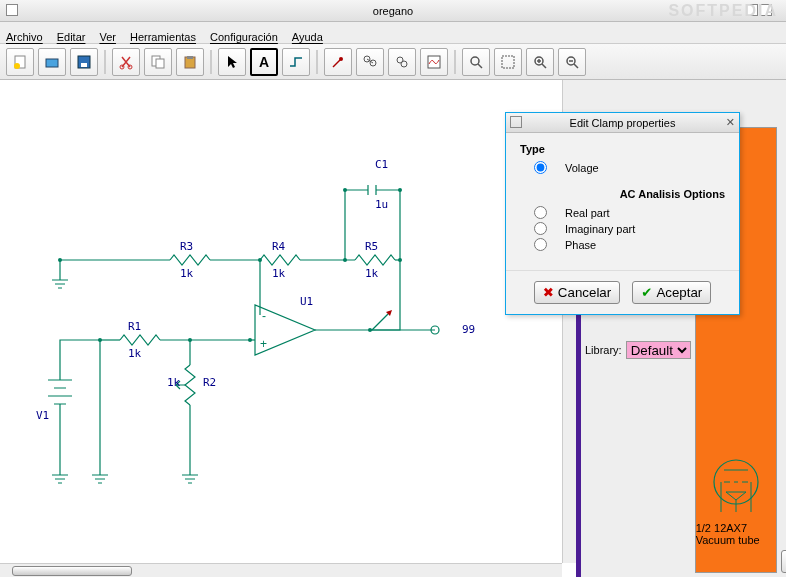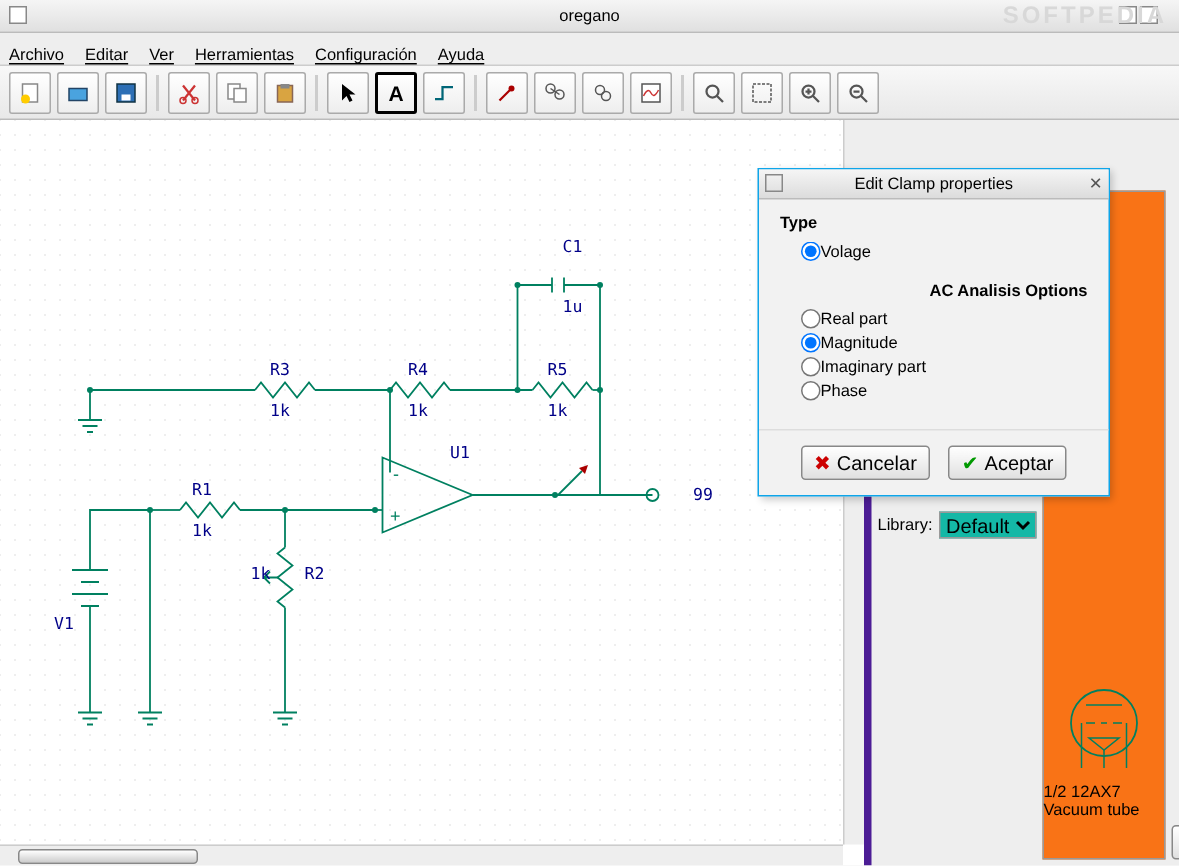--- a/index.html
+++ b/index.html
@@ -19,32 +19,32 @@
 .canvas { position: absolute; inset: 0 14px 14px 0; background: #fff; }
 .dotgrid { position:absolute; inset:0;
   background-image: radial-gradient(#bbb 0.5px, transparent 0.5px);
   background-size: 10px 10px; background-position: 5px 5px; }
 .scrollbar-v { position:absolute; top:0; right:0; width:14px; bottom:14px; background:#eee; border-left:1px solid #ccc;}
 .scrollbar-h { position:absolute; left:0; right:14px; bottom:0; height:14px; background:#eee; border-top:1px solid #ccc;}
 .scrollbar-h .thumb { position:absolute; left:12px; top:2px; height:10px; width:120px; background:linear-gradient(#fff,#ccc); border:1px solid #888; border-radius:3px;}
 .sidepanel { width: 210px; background: #eee; border-left: 5px solid #4c1d95; display: flex; flex-direction: row; padding: 4px; gap: 4px; margin-top: 43px; }
 .librow { display:flex; align-items:center; gap:4px;}
 .librow label { }
-.librow select { flex:1; border:1px solid #999; background:#14b8a6; height:18px;}
+.librow select { flex:1; border:1px solid #999; background:#f9a8d4; height:18px;}
 .preview { flex:1; background:#f97316; border:1px solid #999; display:flex; flex-direction:column; align-items:center; justify-content:flex-end; padding-bottom:20px;}
 .preview-label { margin-bottom:6px; }
 .insertbtn { align-self:flex-end; padding:3px 10px; border:1px solid #888; background:linear-gradient(#fff,#e0e0e0); border-radius:3px; margin-top:2px;}
 
 .dialog { position:absolute; left:505px; top:112px; width:235px; background:#f2f2f2; border:1px solid #0ea5e9; box-shadow:2px 2px 5px rgba(0,0,0,0.2);}
 .dlg-title { height:20px; background:linear-gradient(#f5f5f5,#dcdcdc); display:flex; align-items:center; justify-content:center; border-bottom:1px solid #bbb; position:relative; font-size:11px;}
 .dlg-title .close { position:absolute; right:4px; top:3px; font-size:11px; color:#555;}
 .dlg-title .ico2 { position:absolute; left:4px; top:3px; width:12px; height:12px; border:1px solid #888;}
 .dlg-body { padding:10px 14px;}
 .dlg-body h4 { font-size:11px; font-weight:bold; margin-bottom:6px;}
-.radioitem { display:flex; align-items:center; gap:0; margin:3px 0 3px 14px;}
+.radioitem { display:flex; align-items:center; gap:18px; margin:3px 0 3px 14px;}
 .radioitem input { }
 .chk { margin-top:10px; display:flex; align-items:center; gap:6px;}
 .dlg-buttons { display:flex; justify-content:center; gap:12px; padding:10px; border-top:1px solid #ddd; margin-top:6px;}
 .dlg-buttons button { padding:3px 8px; border:1px solid #888; background:linear-gradient(#fff,#e0e0e0); border-radius:3px; display:flex; align-items:center; gap:4px;}
 
 .clab { position:absolute; font-family: monospace; font-size:11px; color:#000088;}
 svg .wire { stroke:#008060; stroke-width:1.2; fill:none;}
 svg .cmp { stroke:#008060; stroke-width:1.2; fill:none;}
 svg .node { fill:#008060; }
 .watermark { position:absolute; right:8px; top:2px; color:#d8d8d8; font-size:16px; font-weight:bold; letter-spacing:2px; pointer-events:none;}
@@ -294,24 +294,20 @@
     <label class="radioitem">
         <input type="radio" name="t" checked="" style="">
         <span>Volage</span>
       </label>
     <h4 style="margin-top:14px;text-align:right;">AC Analisis Options</h4>
     <label class="radioitem">
         <input type="radio" name="a" style="">
         <span>Real part</span>
       </label>
     <label class="radioitem">
-        <input type="radio" name="a" checked="" style="">
-        <span>Magnitude</span>
-      </label>
-    <label class="radioitem">
         <input type="radio" name="a" style="">
         <span>Imaginary part</span>
       </label>
     <label class="radioitem">
         <input type="radio" name="a" style="">
         <span>Phase</span>
       </label>
   </div>
   <div class="dlg-buttons">
     <button>

